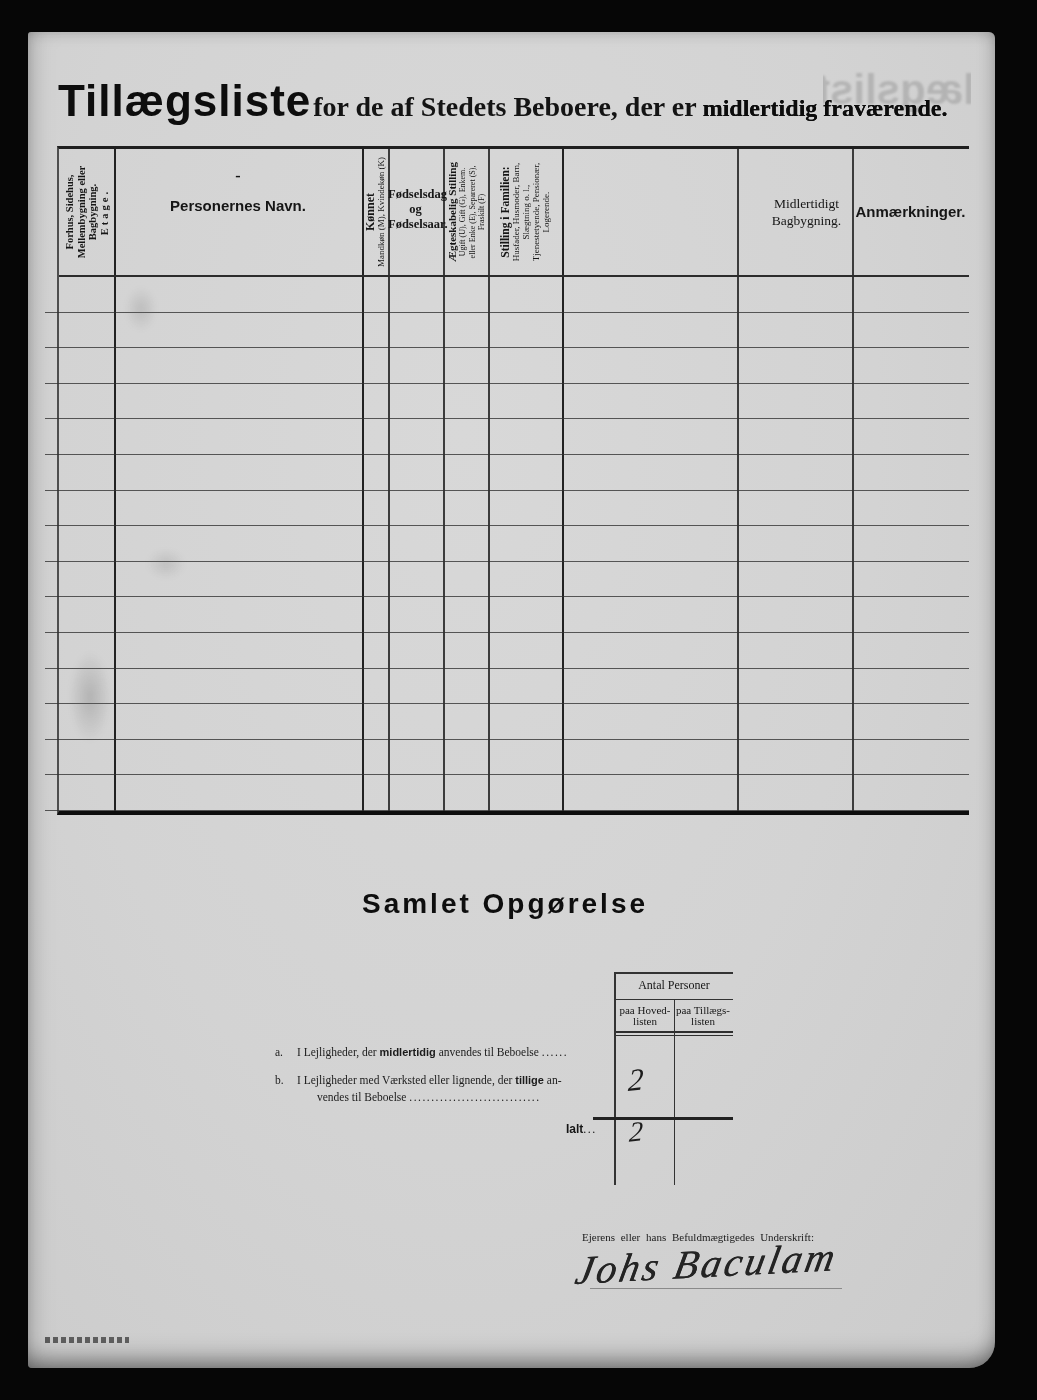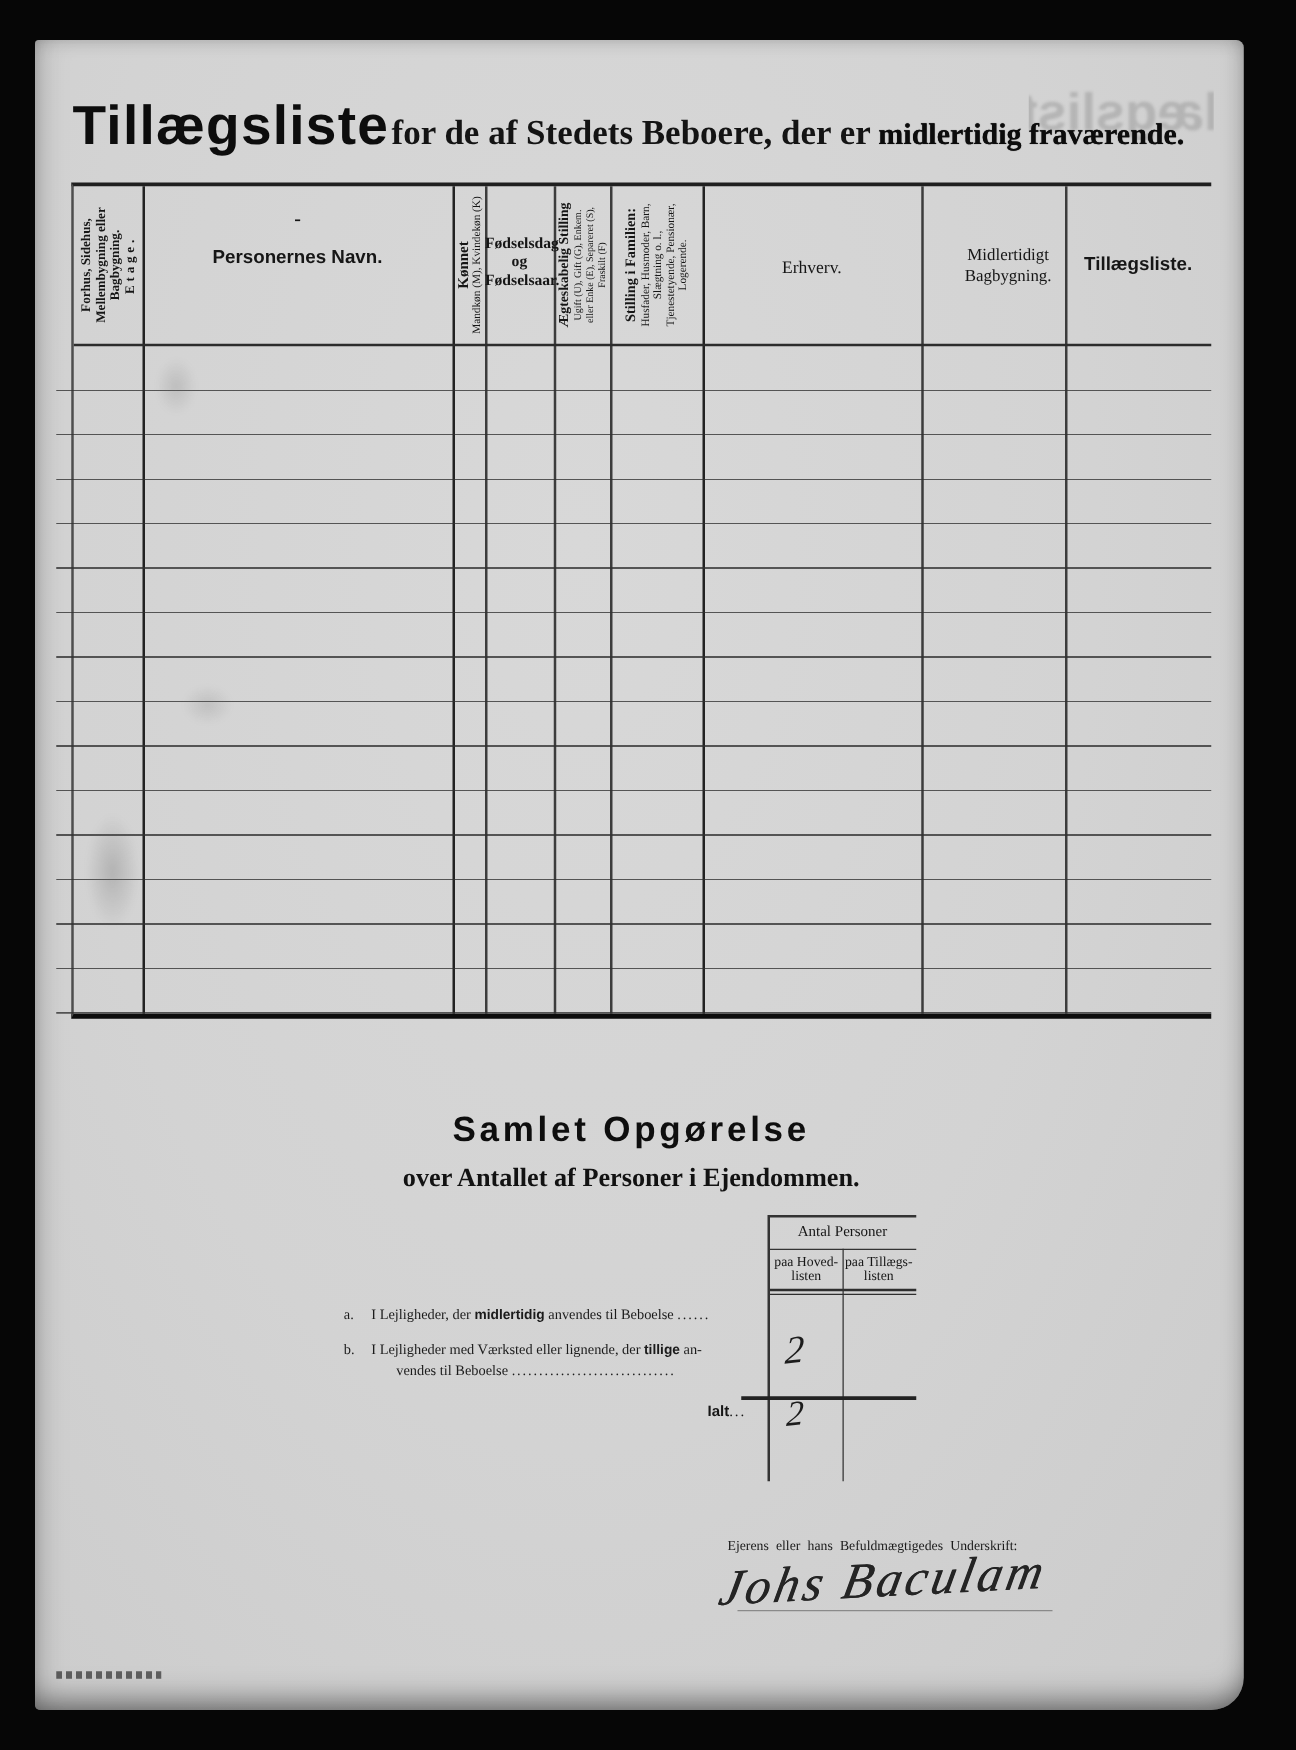--- a/index.html
+++ b/index.html
@@ -187,36 +187,32 @@
     <div class="hcell" style="left:429px;width:74px">
       <div class="rot" style="width:122px">
         <div class="r-big" style="font-size:11.5px">Stilling i Familien:</div>
         <div class="r-sm" style="font-size:9px;line-height:10px">Husfader, Husmoder, Barn,</div>
         <div class="r-sm" style="font-size:9px;line-height:10px">Slægtning o. l.,</div>
         <div class="r-sm" style="font-size:9px;line-height:10px">Tjenestetyende, Pensionær,</div>
         <div class="r-sm" style="font-size:9px;line-height:10px">Logerende.</div>
       </div>
     </div>
 
-    <div class="hcell c-center" style="left:503px;width:175px;padding-top:56px;box-sizing:border-box">
-      <span class="lbl-serif">Erhverv.</span>
-    </div>
 
     <div class="hcell c-center" style="left:680px;width:135px;padding-top:46px;box-sizing:border-box;font-size:13.5px;line-height:17px">
       <div>Midlertidigt</div>
       <div>Bagbygning.</div>
     </div>
 
     <div class="hcell c-center" style="left:793px;width:117px;padding-top:54px;box-sizing:border-box">
-      <span class="lbl-sans">Tillægsliste.</span>
+      <span class="lbl-sans">Anmærkninger.</span>
     </div>
   </div>
 
   <div class="sum-head">Samlet Opgørelse</div>
-  <div class="sum-subhead">over Antallet af Personer i Ejendommen.</div>
 
   <div class="sline" style="left:587px;top:940px;width:118px;height:2px"></div>
   <div class="sum-colhead">Antal Personer</div>
   <div class="sline" style="left:587px;top:967px;width:118px;height:1px"></div>
   <div class="sum-sub" style="left:589px">
     <div>paa Hoved-</div>
     <div>listen</div>
   </div>
   <div class="sum-sub" style="left:647px">
     <div>paa Tillægs-</div>

